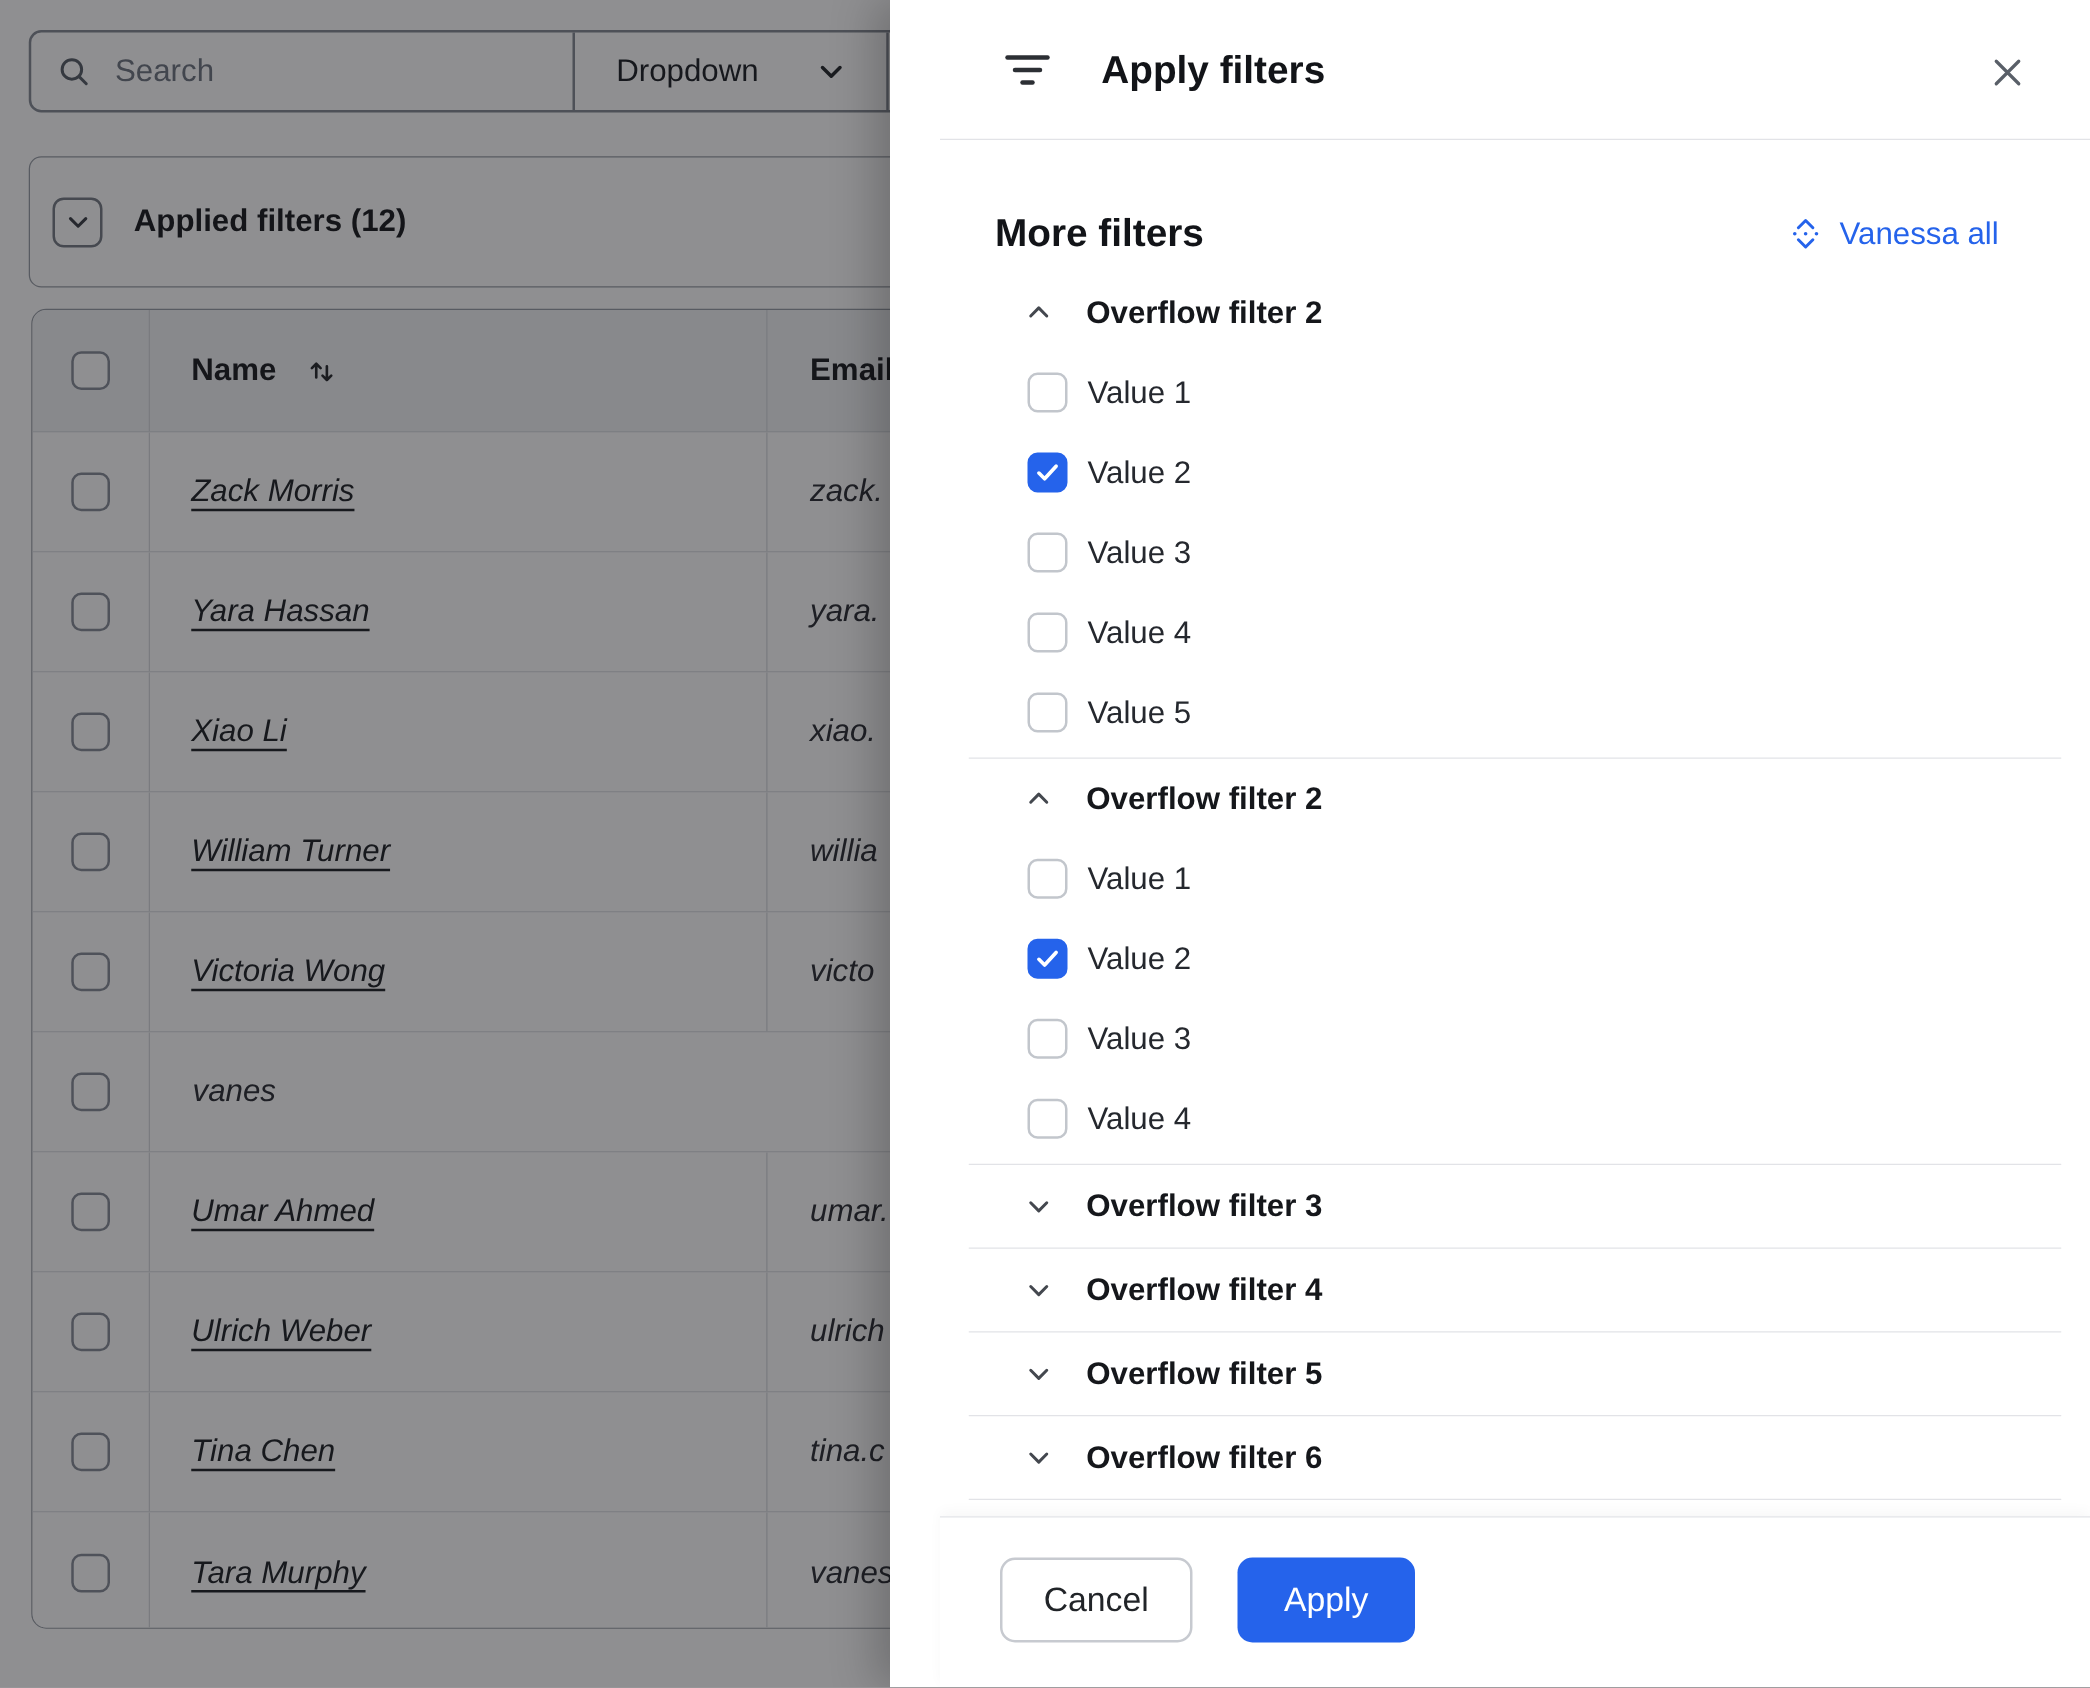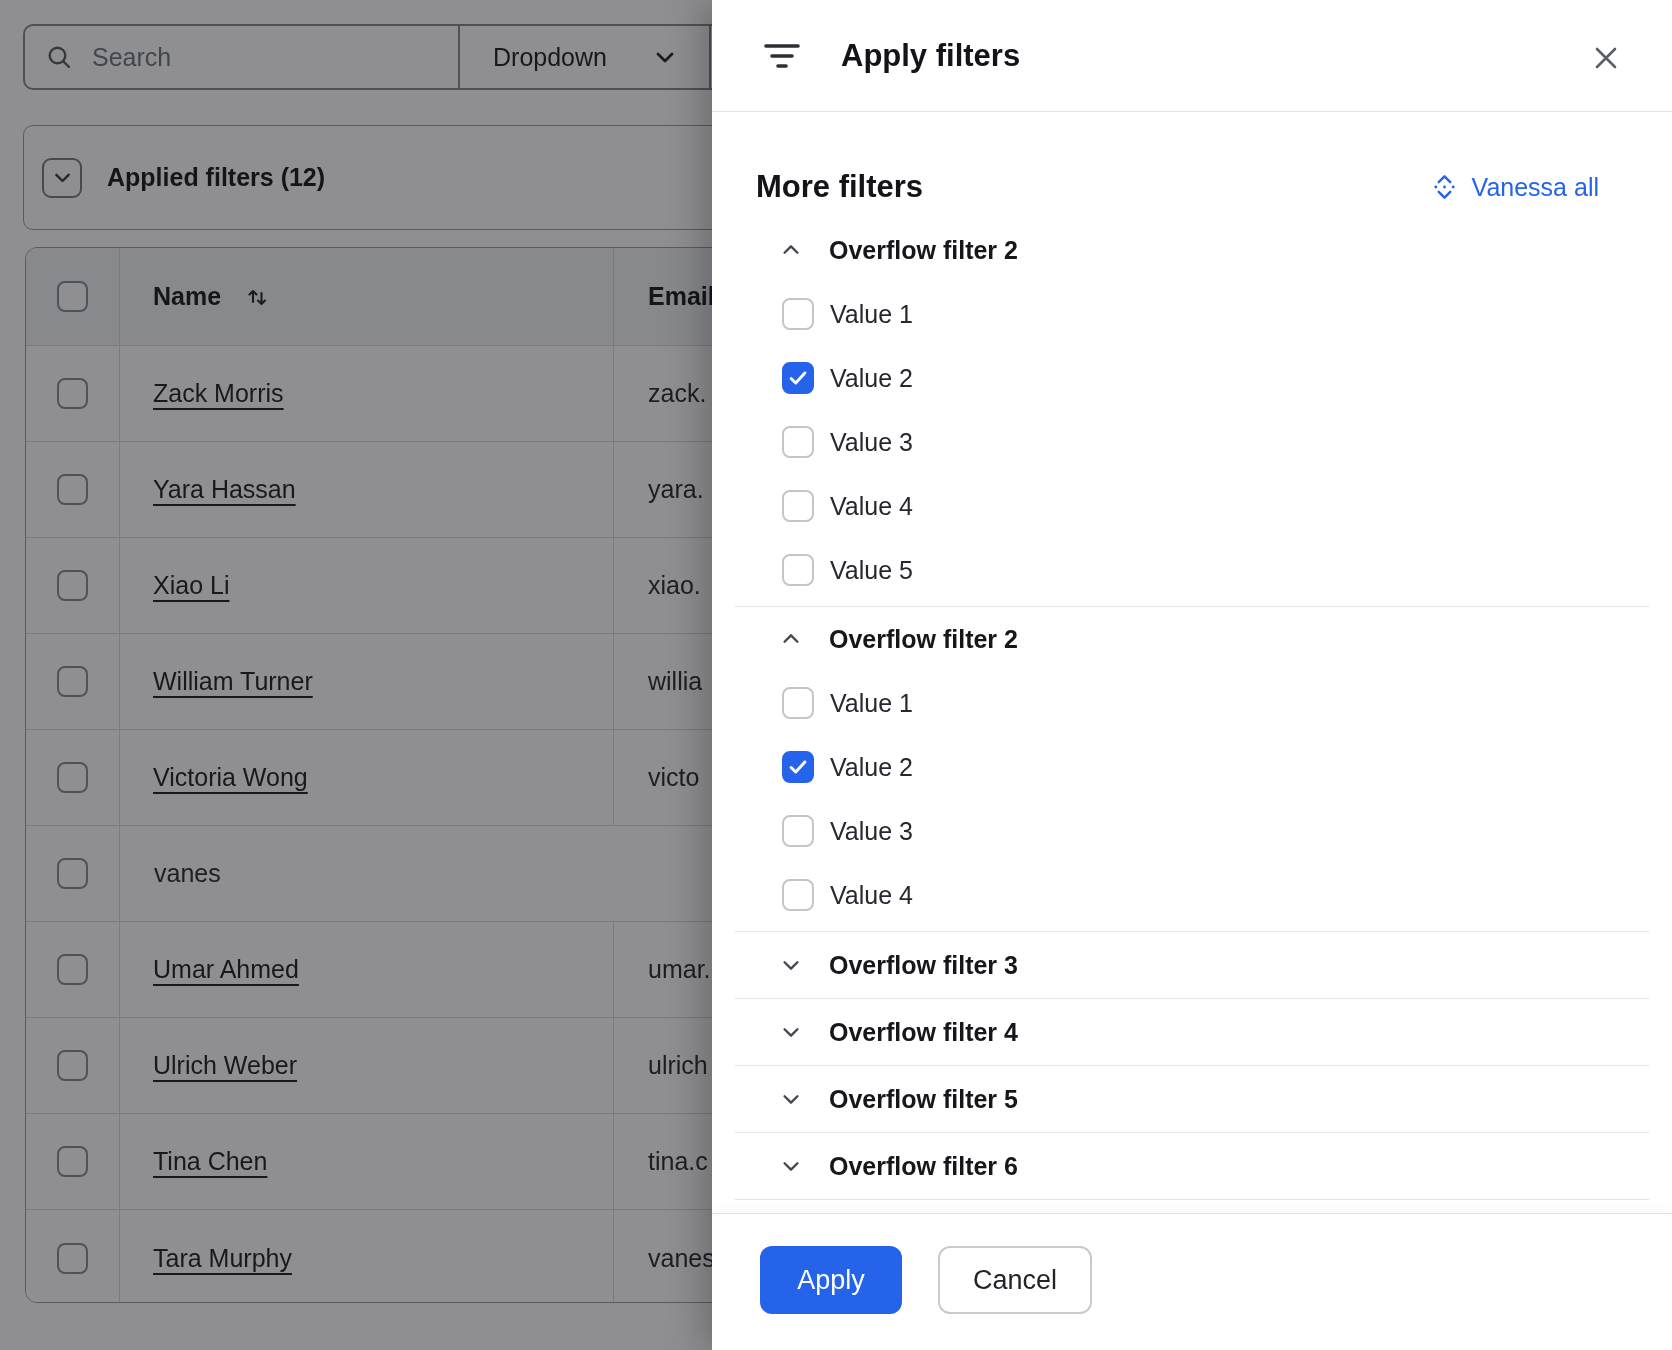--- a/index.html
+++ b/index.html
@@ -40,21 +40,21 @@
     width:40px; height:40px; border:2px solid #757b84; border-radius:9px;
     background:#fff; display:flex; align-items:center; justify-content:center; cursor:pointer;
   }
   .af-label { margin-left:25px; font-size:25px; font-weight:700; color:#17191d; }
 
   .table-card {
     position:absolute; left:25px; top:247px; width:762px; height:1056px;
     border:1.5px solid #989ea6; border-radius:12px; background:#fff; overflow:hidden;text-align:center;
   }
   .thead { display:flex; height:98px; background:#f2f3f6; border-bottom:1px solid #d8dade; }
-  .trow  { display:flex; height:96px; border-bottom:1px solid #d8dade; background:#fff; }
+  .trow  { display:flex; height:96px; border-bottom:1px solid #d8dade; background:#fff;font-style:italic; }
   .trow:last-child { border-bottom:none; }
   .tcol-cb   { width:94px; border-right:1px solid #d8dade; display:flex; align-items:center; justify-content:center; flex:none; }
   .tcol-name { width:494px; border-right:1px solid #d8dade; display:flex; align-items:center; padding-left:33px; gap:22px; flex:none; }
   .tcol-email{ flex:1; display:flex; align-items:center; padding-left:34px; overflow:hidden; }
   .th-label { font-size:25px; font-weight:700; color:#191b1f; white-space:nowrap; }
   .cb {
     width:31px; height:31px; border:2px solid #878d97; border-radius:8px;
     background:#fff; cursor:pointer; flex:none;
   }
   .name-link {
@@ -62,21 +62,21 @@
     text-underline-offset:6px; text-decoration-thickness:1.5px; cursor:pointer; white-space:nowrap;
   }
   .email-text { font-size:25px; color:#2a2d33; white-space:nowrap; }
 
   .scrim { position:absolute; inset:0; background:rgba(16,17,21,0.47); }
 
   
   .drawer {
     position:absolute; top:0; bottom:0; left:712px; right:0; background:#fff;
     box-shadow:-12px 0 34px rgba(0,0,0,0.22);
-    display:flex; flex-direction:column;
+    display:flex; flex-direction:column;padding-left:40px;
   }
   .d-head {
     flex:none; height:112px; border-bottom:1px solid #e2e3e7; position:relative;
     display:flex; align-items:center; padding-left:51px; gap:40px;
   }
   .d-title { font-size:31px; font-weight:700; color:#121418; }
   .close-btn {
     position:absolute; right:44px; top:36px; width:44px; height:44px;
     background:none; border:none; cursor:pointer; display:flex; align-items:center; justify-content:center;
   }
@@ -453,17 +453,17 @@
                 </svg>
               </span>
       <span class="fsec-label">Overflow filter 6</span>
     </button>
 
   </section>
 </div>
     </div>
 
     <div class="d-foot">
+      <button class="btn btn-cancel">Cancel</button>
       <button class="btn btn-apply">Apply</button>
-      <button class="btn btn-cancel">Cancel</button>
     </div>
   </aside>
 </div>
 
 </body></html>

